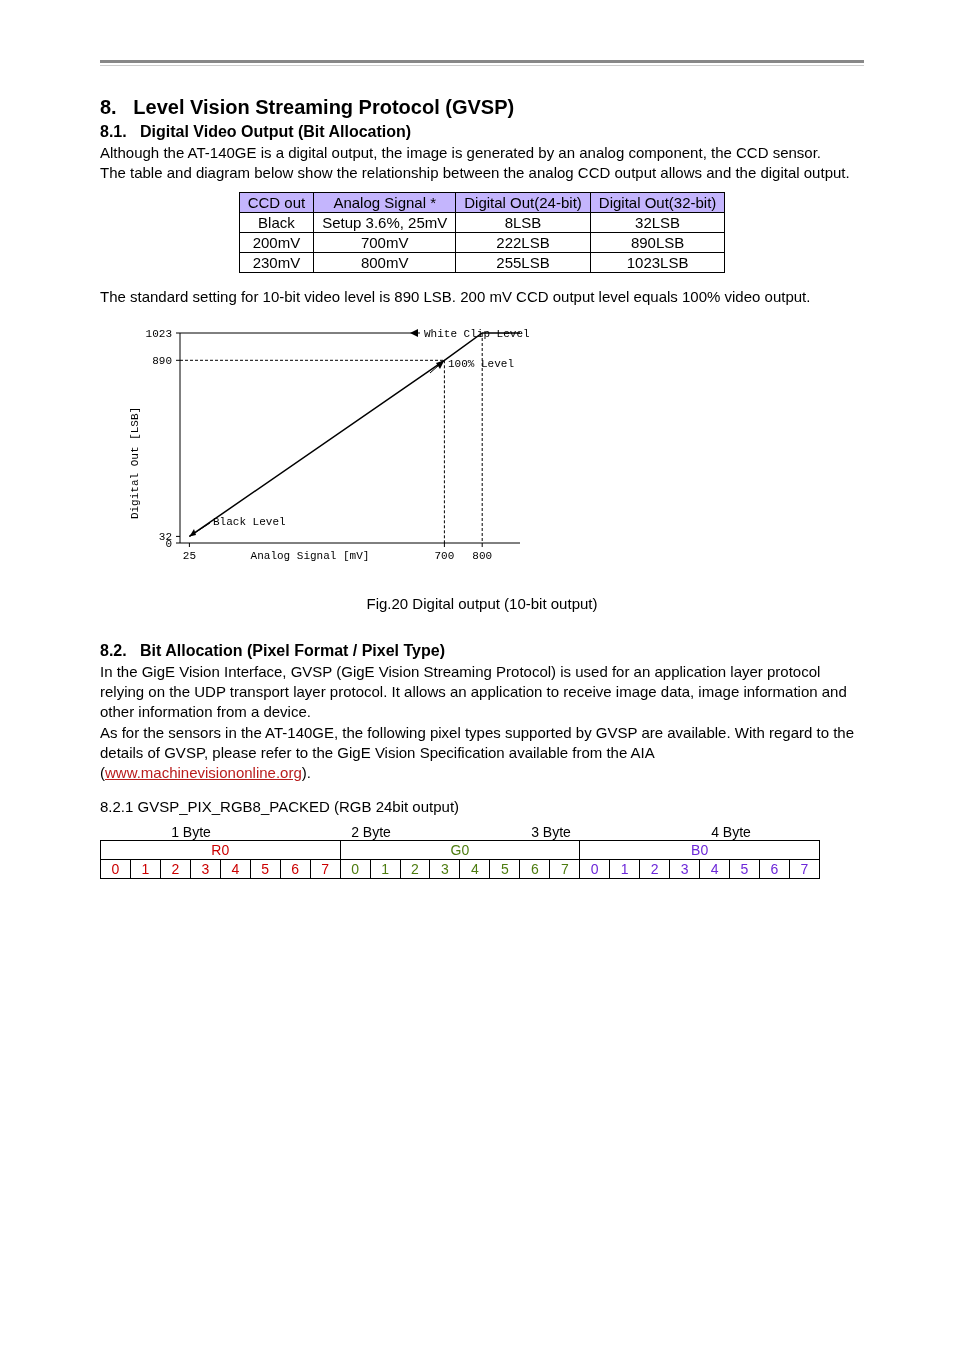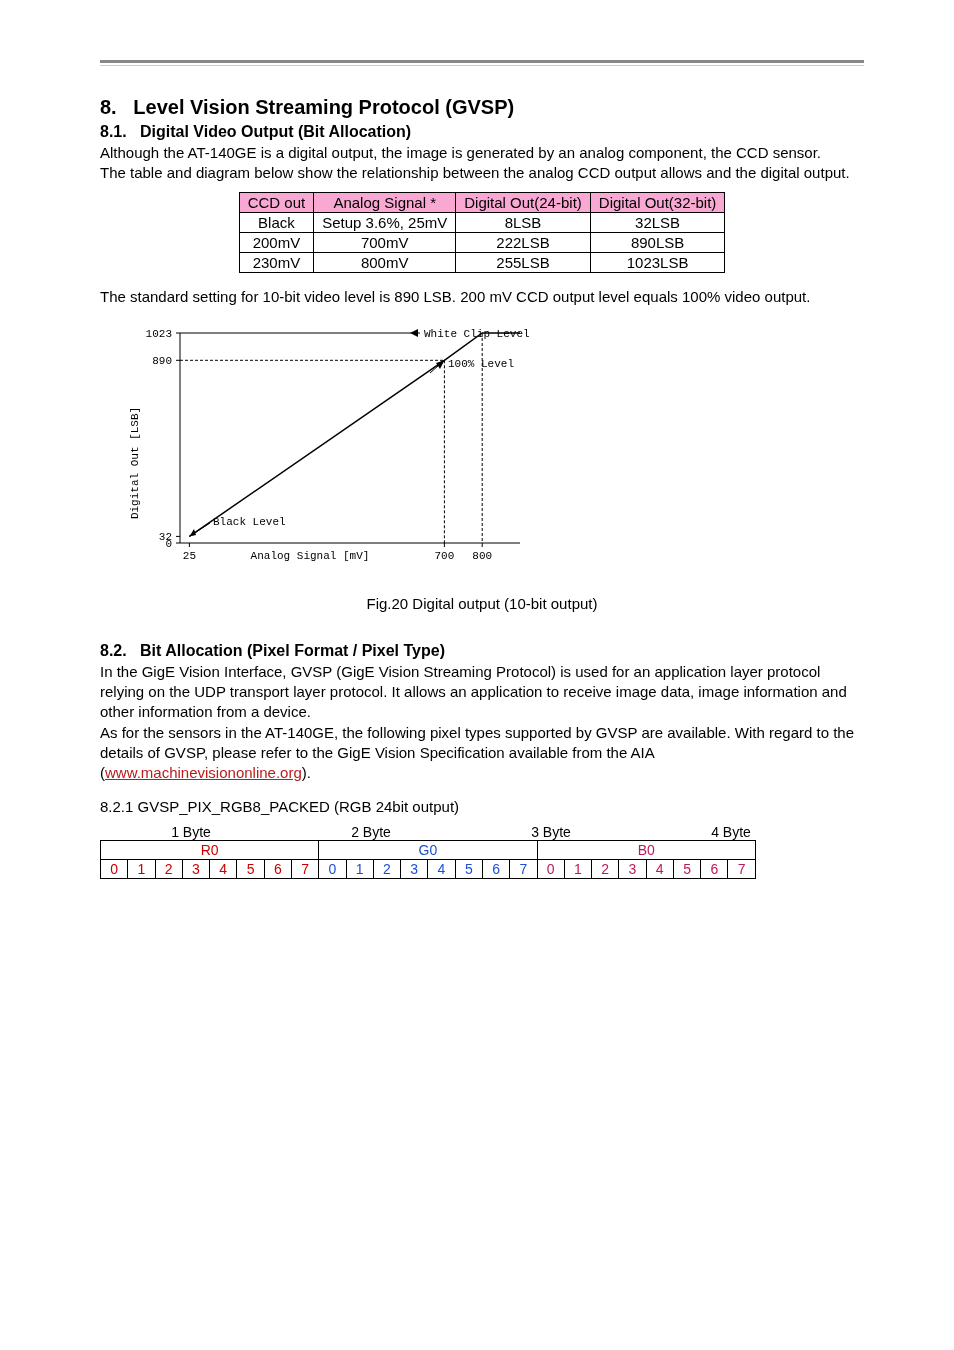--- a/index.html
+++ b/index.html
@@ -46,21 +46,21 @@
     border-collapse: collapse;
     margin: 8px auto 14px auto;
     font-size: 15px;
   }
   table.ccd th, table.ccd td {
     border: 1px solid #000;
     padding: 1px 8px;
     text-align: center;
   }
   table.ccd th {
-    background: #f9a8d4;
+    background: #c4b5fd;
     font-weight: normal;
   }
   
   .chart-wrap {
     margin: 6px 0 4px 20px;
   }
   .fig-caption {
     text-align: center;
     font-size: 15px;
     margin: 18px 0 30px 0;
@@ -74,33 +74,33 @@
     margin-top: 6px;
   }
   .byte-labels {
     display: flex;
     font-size: 14px;
     width: 720px;
   }
   .byte-labels > div { flex: 1 1 0; text-align: center; padding-left: 2px;}
   table.bits {
     border-collapse: collapse;
-    width: 656px;
+    width: 720px;
     table-layout: fixed;
     font-size: 14px;
   }
   table.bits td {
     border: 1px solid #000;
     text-align: center;
     padding: 0;
     height: 18px;
   }
   .r { color: #cc0000; }
-  .g { color: #1d4ed8; }
-  .b { color: #be185d; }
+  .g { color: #4d7c0f; }
+  .b { color: #6d28d9; }
   svg text { font-family: "Courier New", monospace; }
 </style>
 </head>
 <body>
 
 <div class="page">
 
   <div class="rule-top"></div>
 
   <div class="h1">

